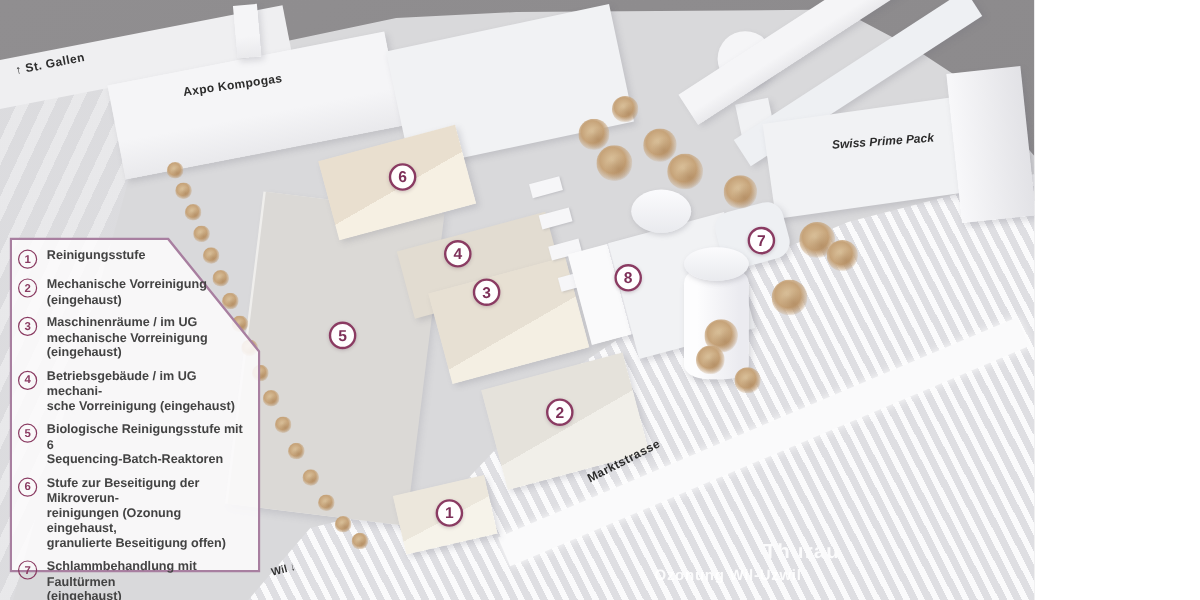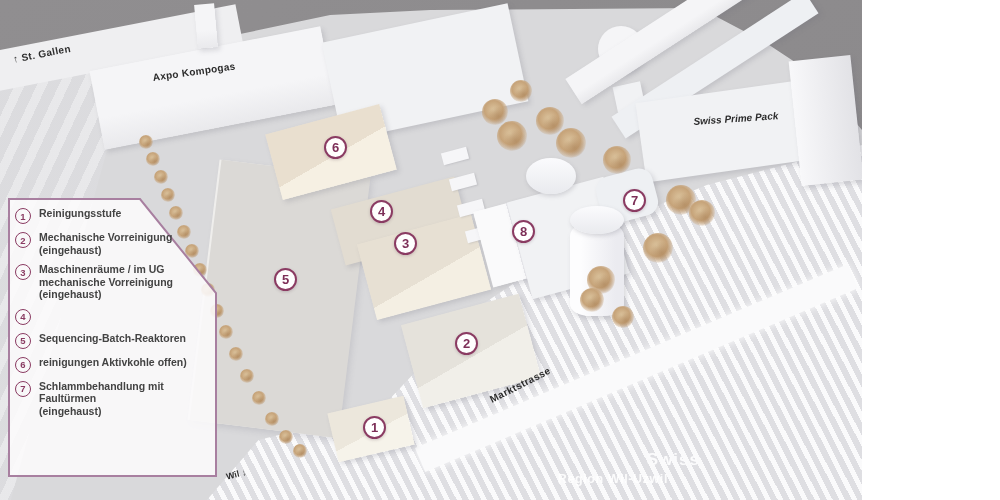--- a/index.html
+++ b/index.html
@@ -178,43 +178,50 @@
         <div class="legend-item">
           <div class="legend-num">3</div>
           <div class="legend-text">
             <div>Maschinenräume / im UG</div>
             <div>mechanische Vorreinigung</div>
             <div>(eingehaust)</div>
           </div>
         </div>
         <div class="legend-item">
           <div class="legend-num">4</div>
+          <div class="legend-text">
+            <div>Betriebsgebäude / im UG mechani-</div>
+            <div>sche Vorreinigung (eingehaust)</div>
+          </div>
         </div>
         <div class="legend-item">
           <div class="legend-num">5</div>
           <div class="legend-text">
+            <div>Biologische Reinigungsstufe mit 6</div>
             <div>Sequencing-Batch-Reaktoren</div>
           </div>
         </div>
         <div class="legend-item">
           <div class="legend-num">6</div>
           <div class="legend-text">
-            <div>reinigungen Aktivkohle offen)</div>
+            <div>Stufe zur Beseitigung der Mikroverun-</div>
+            <div>reinigungen (Ozonung eingehaust,</div>
+            <div>granulierte Beseitigung offen)</div>
           </div>
         </div>
         <div class="legend-item">
           <div class="legend-num">7</div>
           <div class="legend-text">
             <div>Schlammbehandlung mit Faultürmen</div>
             <div>(eingehaust)</div>
           </div>
         </div>
 
       </div>
     </div>
 
     <div id="logo">
-      <div id="logo-top">Swiss</div>
-      <div id="logo-sub">Region Wil-Uzwil</div>
+      <div id="logo-top">Thurau</div>
+      <div id="logo-sub">Ozonung Wil-Uzwil</div>
     </div>
 
   </div>
 </div>
 
 </body></html>

